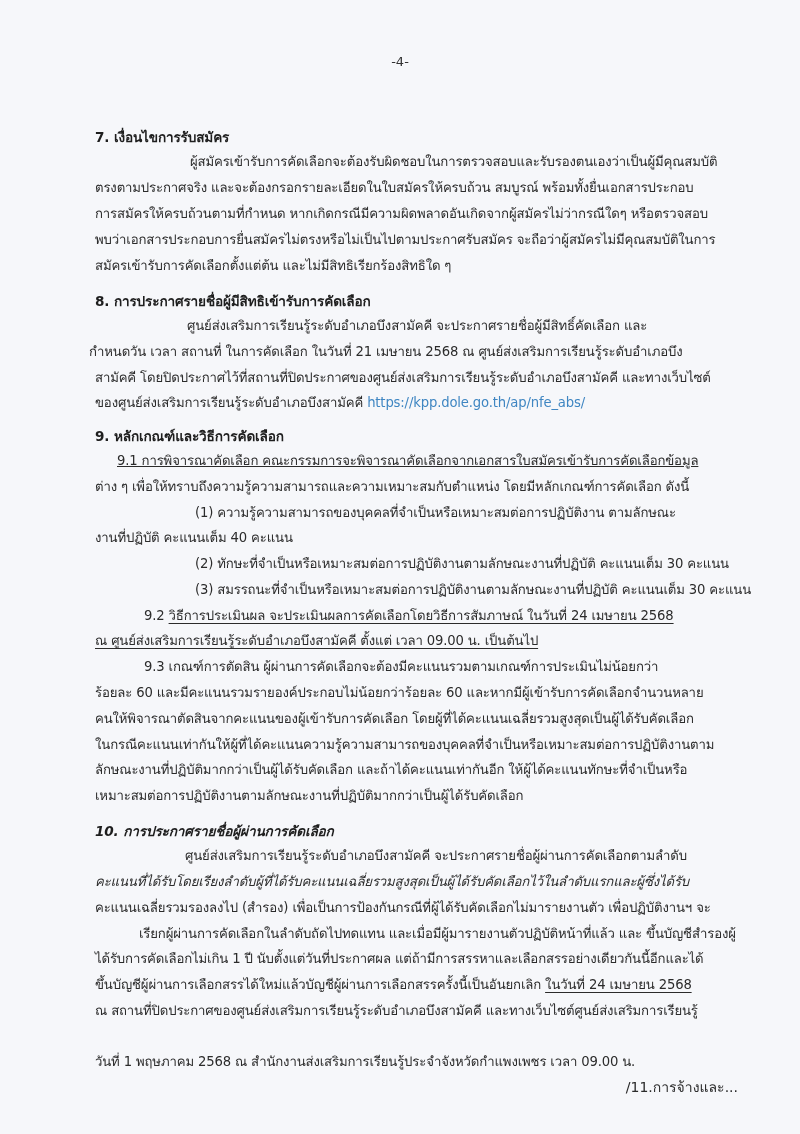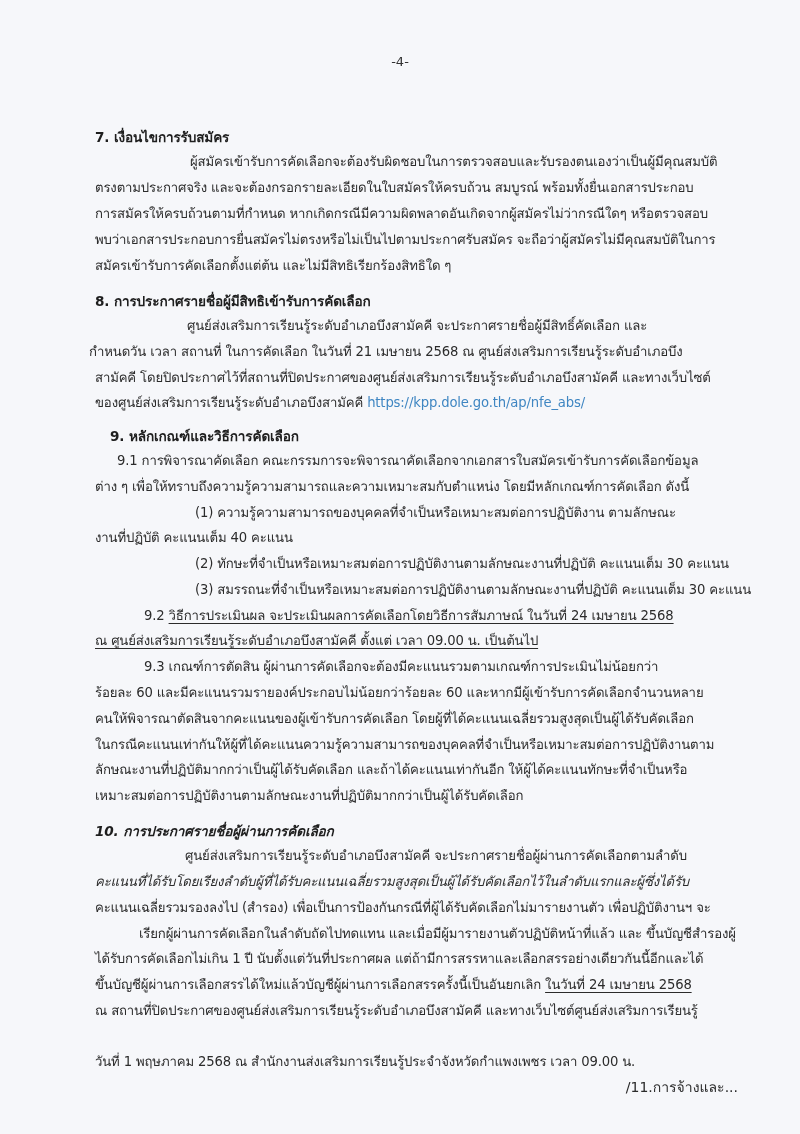--- a/index.html
+++ b/index.html
@@ -76,22 +76,22 @@
   <div class="line" style="left:95px;top:256px;">สมัครเข้ารับการคัดเลือกตั้งแต่ต้น และไม่มีสิทธิเรียกร้องสิทธิใด ๆ</div>
 
   <div class="line heading" style="left:95px;top:291px;">8. การประกาศรายชื่อผู้มีสิทธิเข้ารับการคัดเลือก</div>
   <div class="line" style="left:187px;top:316px;">ศูนย์ส่งเสริมการเรียนรู้ระดับอำเภอบึงสามัคคี  จะประกาศรายชื่อผู้มีสิทธิ์คัดเลือก และ</div>
   <div class="line" style="left:89px;top:342px;">กำหนดวัน เวลา สถานที่ ในการคัดเลือก ในวันที่ 21 เมษายน 2568  ณ ศูนย์ส่งเสริมการเรียนรู้ระดับอำเภอบึง</div>
   <div class="line" style="left:95px;top:368px;">สามัคคี  โดยปิดประกาศไว้ที่สถานที่ปิดประกาศของศูนย์ส่งเสริมการเรียนรู้ระดับอำเภอบึงสามัคคี และทางเว็บไซต์</div>
   <div class="line" style="left:95px;top:393px;">
     <span>ของศูนย์ส่งเสริมการเรียนรู้ระดับอำเภอบึงสามัคคี  </span><span class="link">https://kpp.dole.go.th/ap/nfe_abs/</span>
   </div>
 
-  <div class="line heading" style="left:95px;top:426px;margin-left:15px;">9. หลักเกณฑ์และวิธีการคัดเลือก</div>
-  <div class="line" style="left:117px;top:451px;">9.1 การพิจารณาคัดเลือก คณะกรรมการจะพิจารณาคัดเลือกจากเอกสารใบสมัครเข้ารับการคัดเลือกข้อมูล</div>
+  <div class="line heading" style="left:95px;top:426px;">9. หลักเกณฑ์และวิธีการคัดเลือก</div>
+  <div class="line" style="left:117px;top:451px;text-decoration:underline;">9.1 การพิจารณาคัดเลือก คณะกรรมการจะพิจารณาคัดเลือกจากเอกสารใบสมัครเข้ารับการคัดเลือกข้อมูล</div>
   <div class="line" style="left:95px;top:477px;">ต่าง ๆ เพื่อให้ทราบถึงความรู้ความสามารถและความเหมาะสมกับตำแหน่ง โดยมีหลักเกณฑ์การคัดเลือก ดังนี้</div>
   <div class="line" style="left:195px;top:503px;">(1) ความรู้ความสามารถของบุคคลที่จำเป็นหรือเหมาะสมต่อการปฏิบัติงาน ตามลักษณะ</div>
   <div class="line" style="left:95px;top:528px;">งานที่ปฏิบัติ คะแนนเต็ม 40 คะแนน</div>
   <div class="line" style="left:195px;top:554px;">(2) ทักษะที่จำเป็นหรือเหมาะสมต่อการปฏิบัติงานตามลักษณะงานที่ปฏิบัติ คะแนนเต็ม 30 คะแนน</div>
   <div class="line" style="left:195px;top:580px;">(3) สมรรถนะที่จำเป็นหรือเหมาะสมต่อการปฏิบัติงานตามลักษณะงานที่ปฏิบัติ คะแนนเต็ม 30 คะแนน</div>
   <div class="line" style="left:144px;top:606px;">
     <span>9.2 </span><span class="u">วิธีการประเมินผล จะประเมินผลการคัดเลือกโดยวิธีการสัมภาษณ์ ในวันที่ 24 เมษายน 2568</span>
   </div>
   <div class="line u" style="left:95px;top:631px;">ณ ศูนย์ส่งเสริมการเรียนรู้ระดับอำเภอบึงสามัคคี  ตั้งแต่ เวลา 09.00 น. เป็นต้นไป</div>
   <div class="line" style="left:144px;top:657px;">9.3 เกณฑ์การตัดสิน ผู้ผ่านการคัดเลือกจะต้องมีคะแนนรวมตามเกณฑ์การประเมินไม่น้อยกว่า</div>

